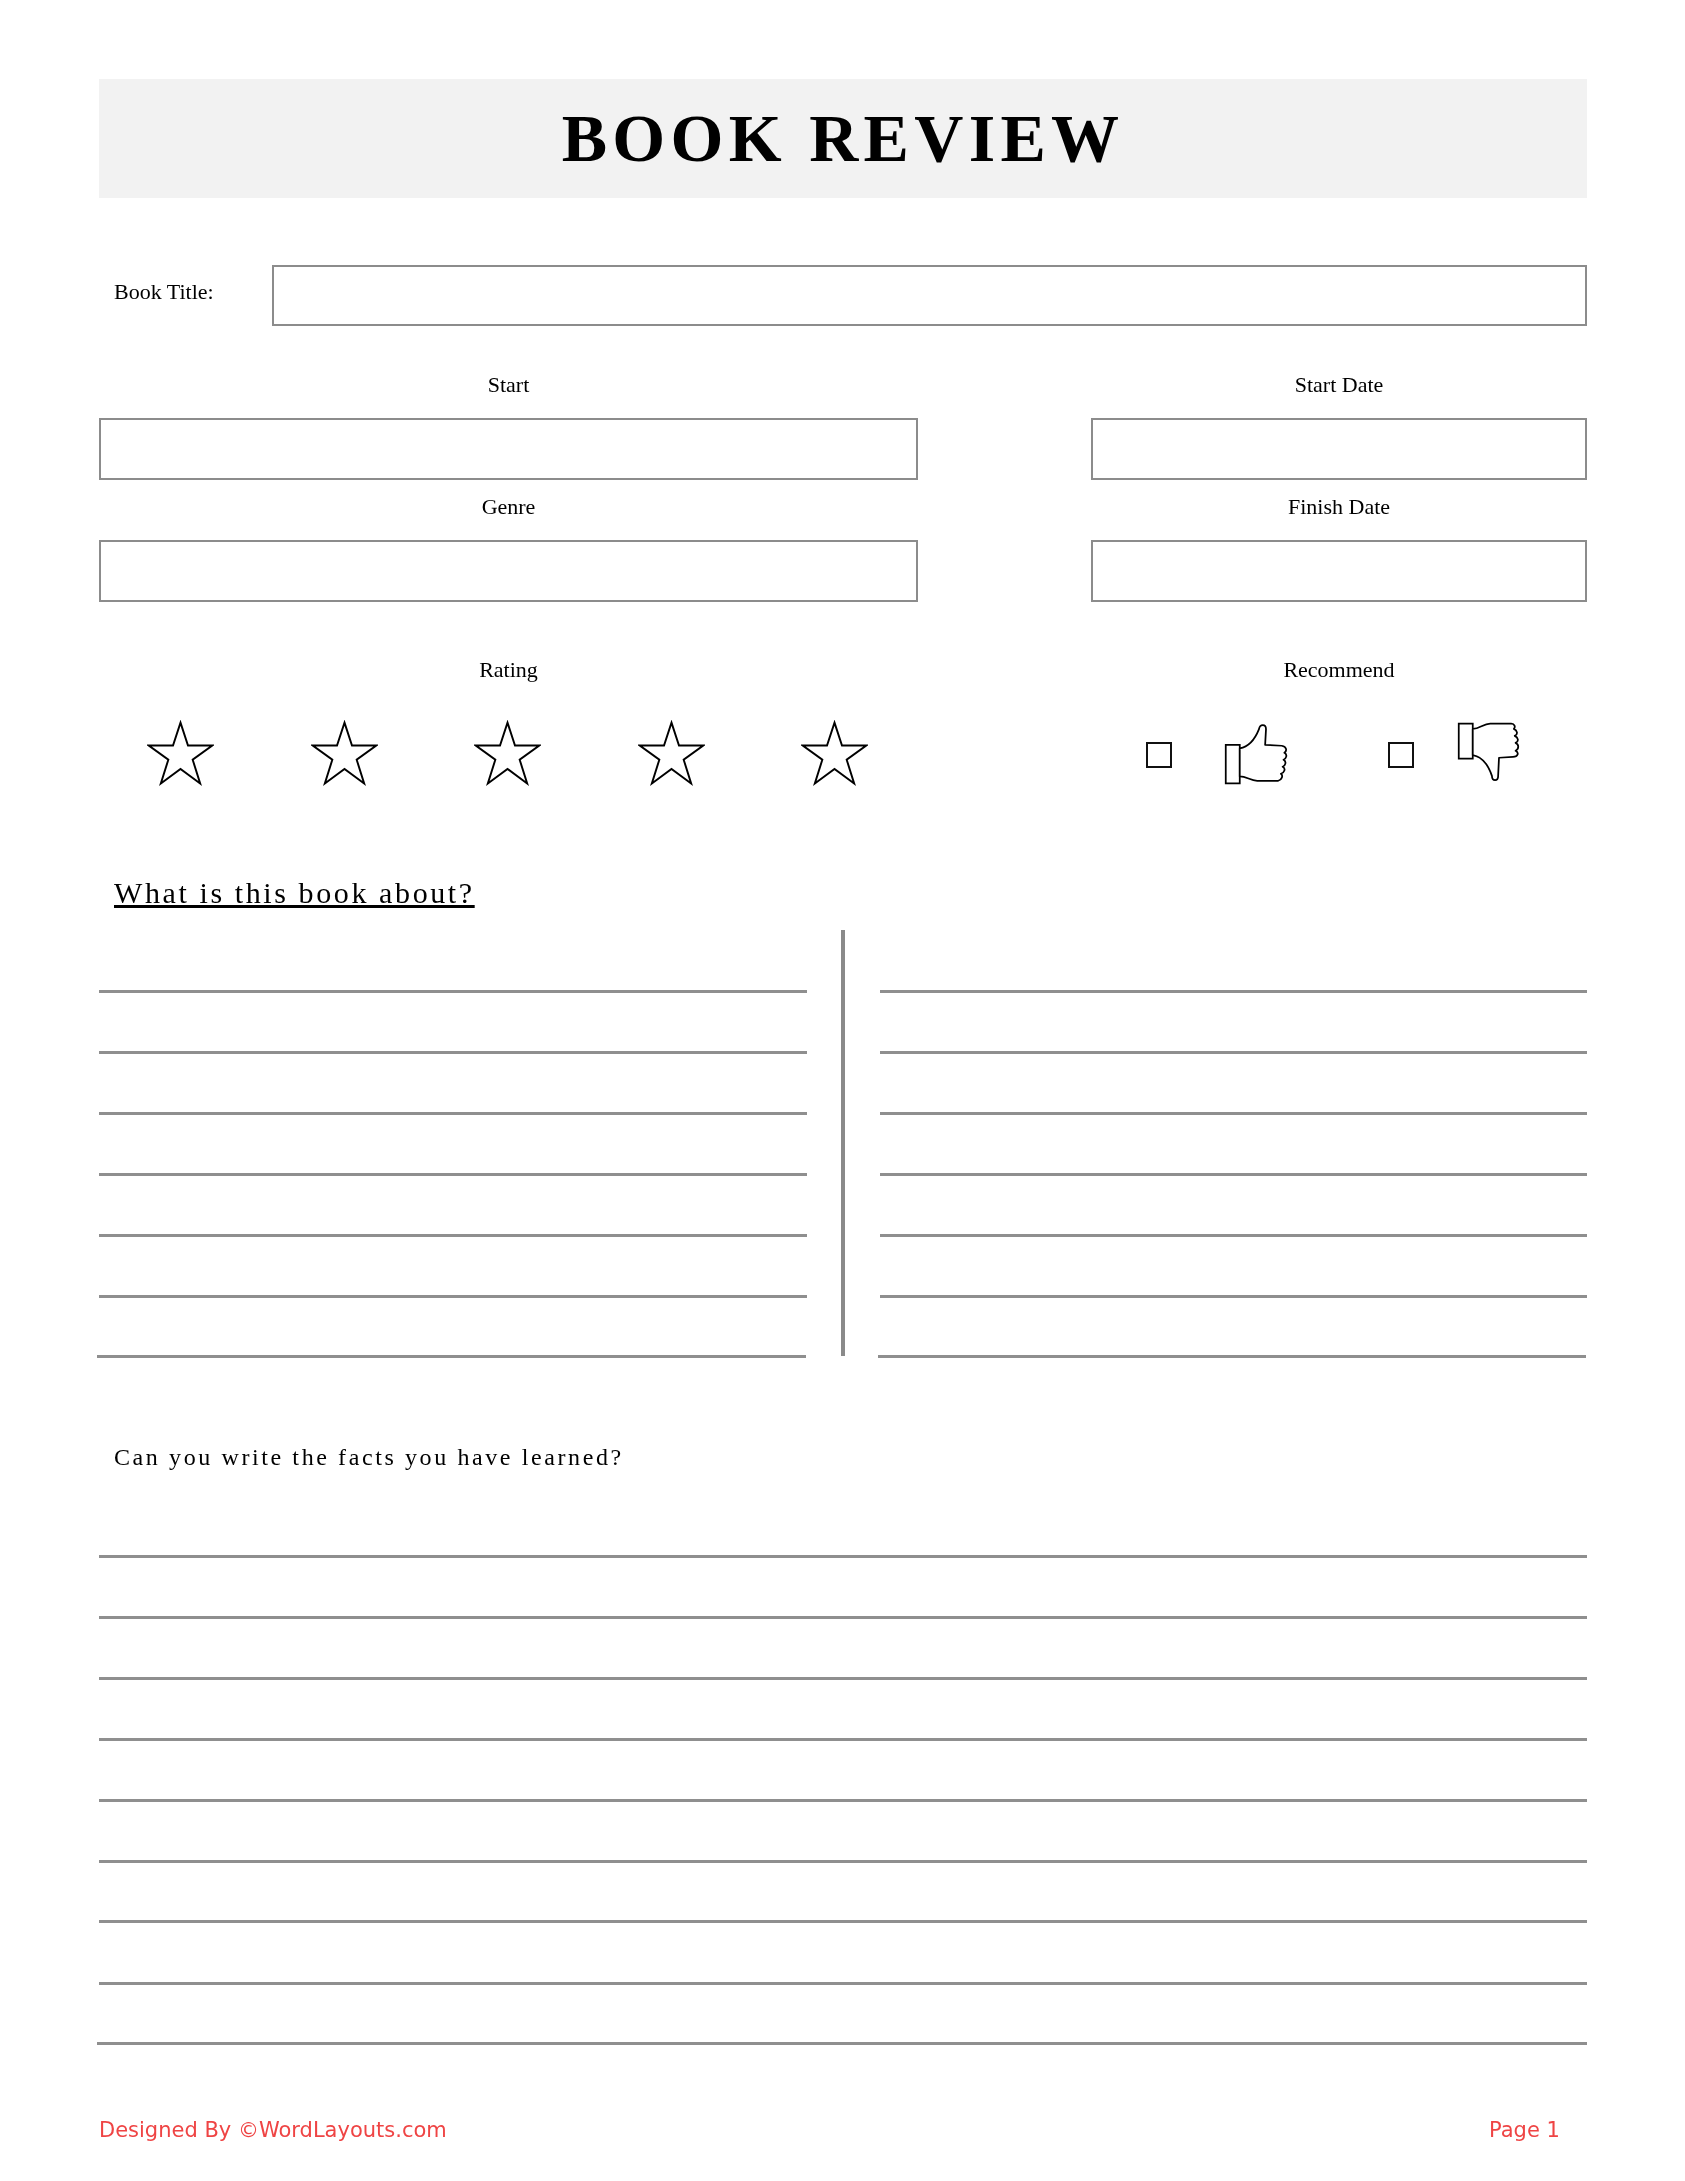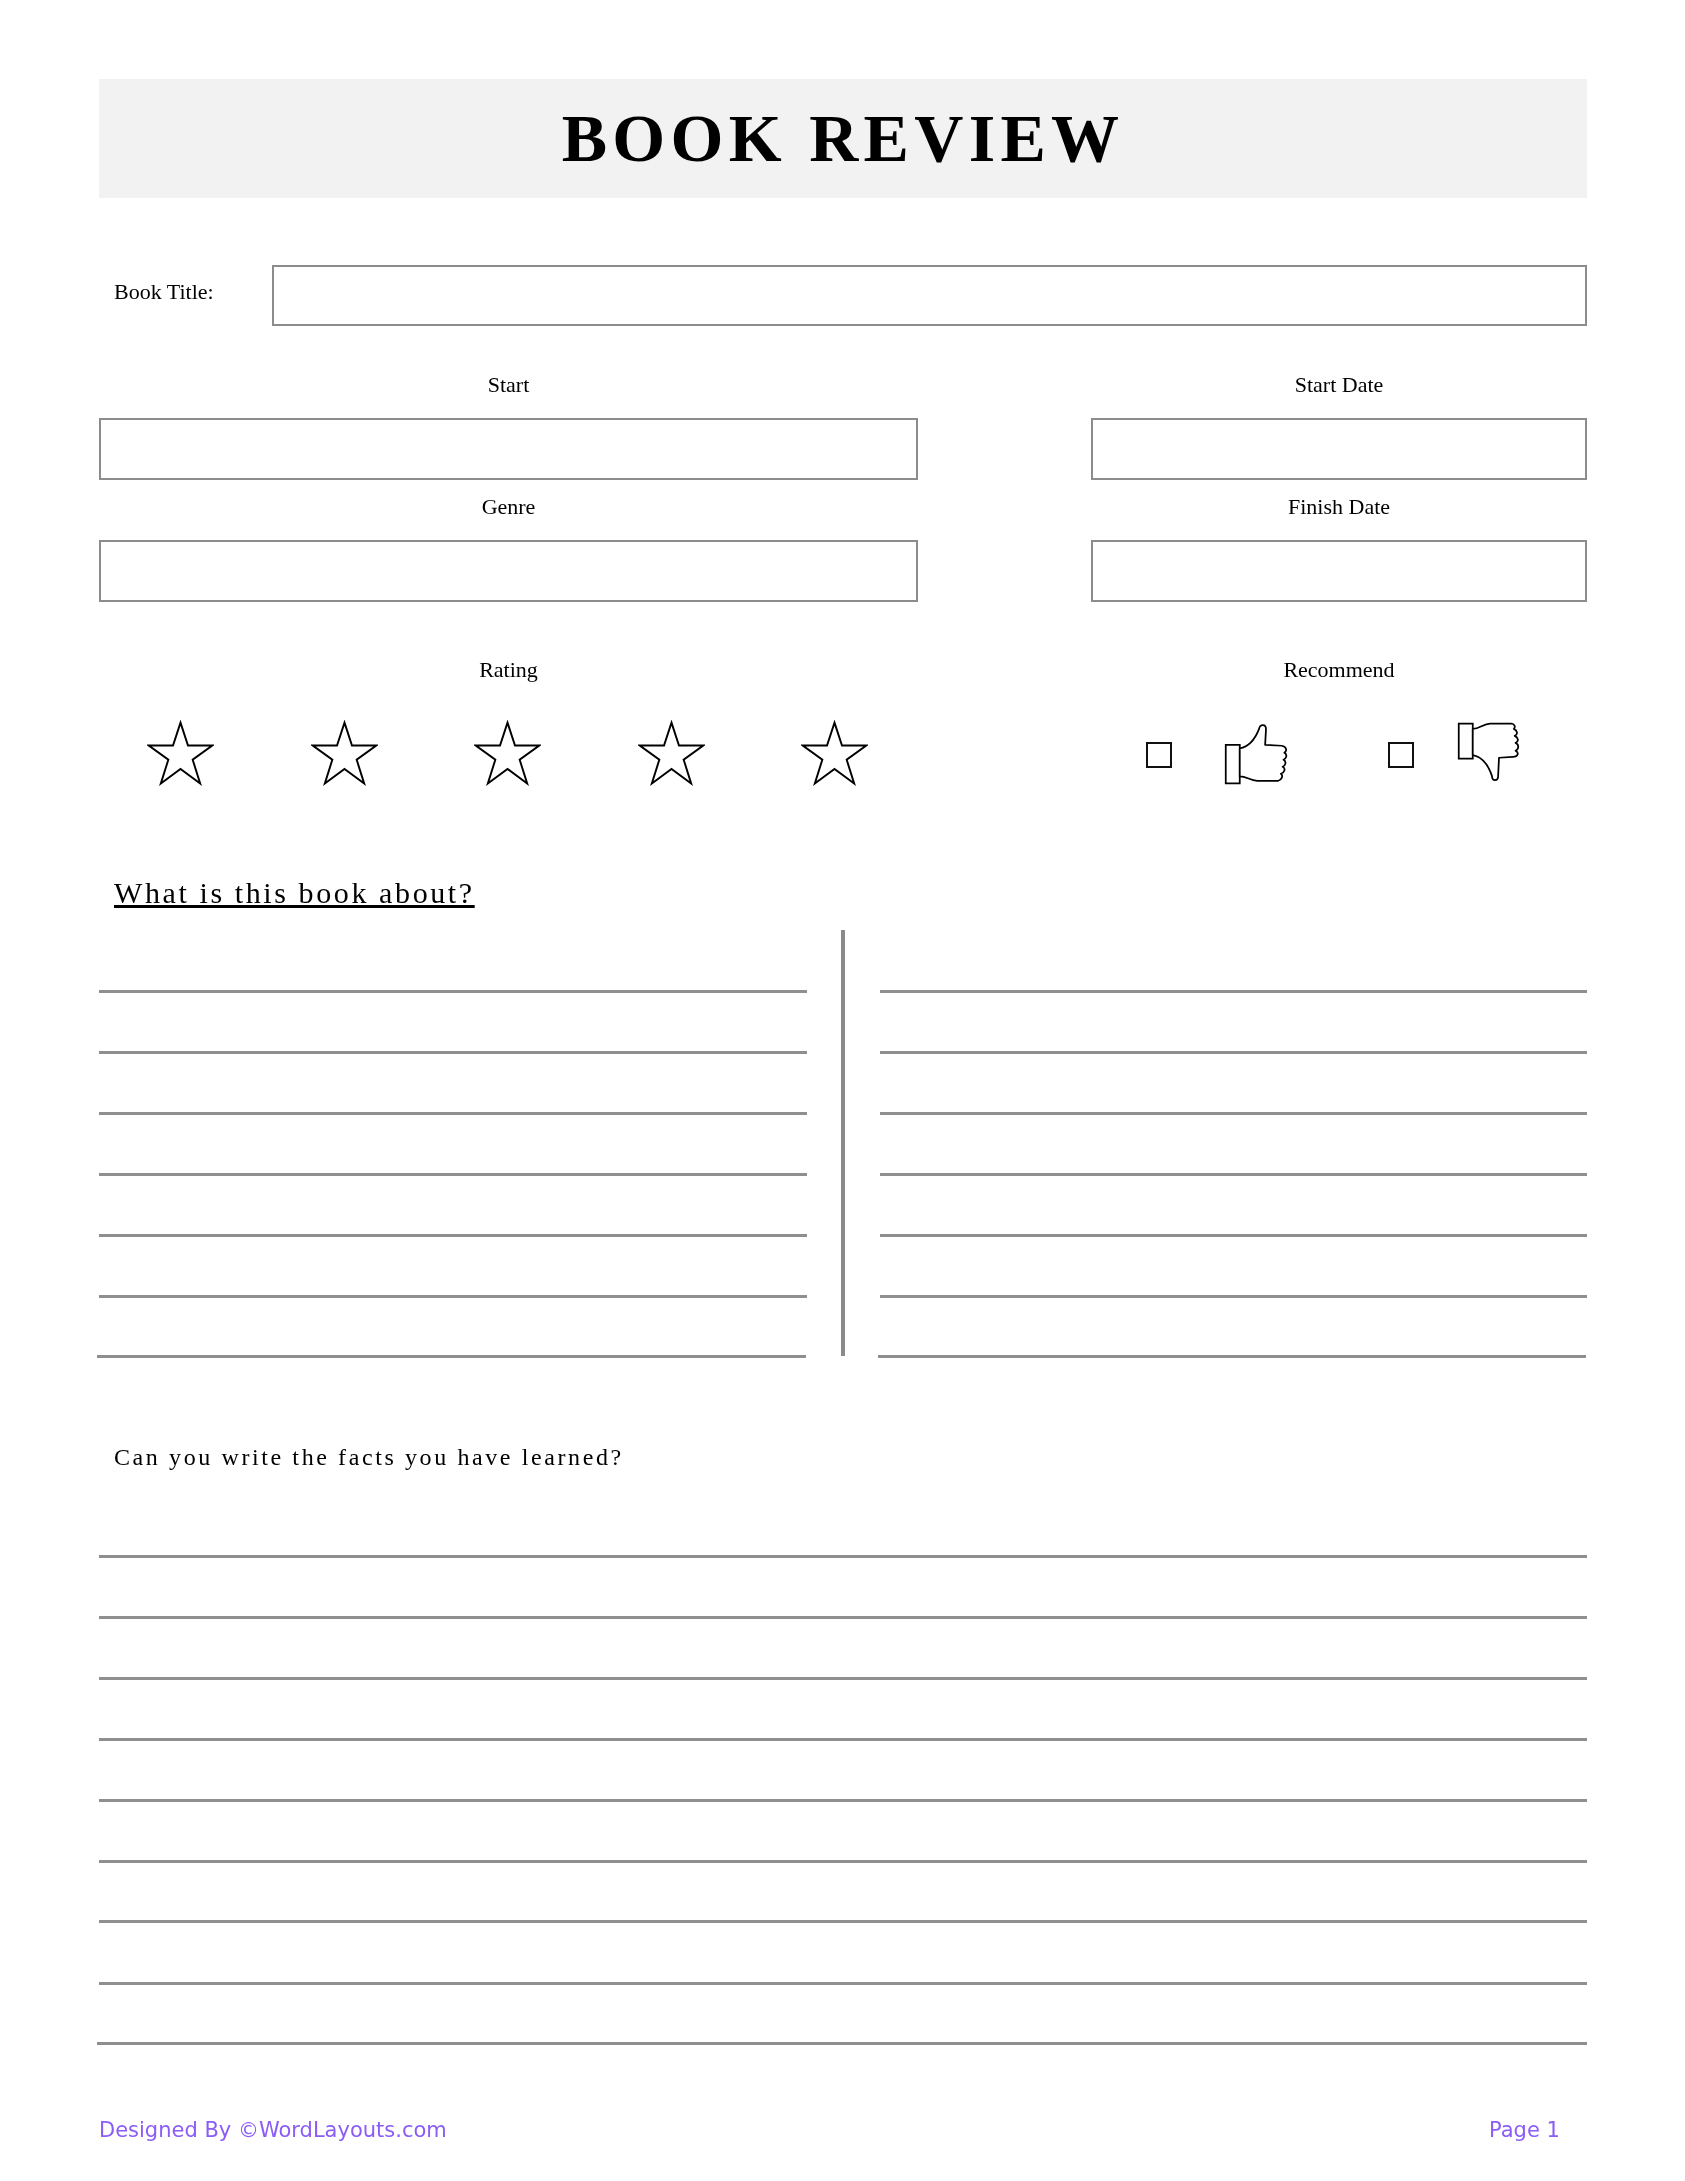--- a/index.html
+++ b/index.html
@@ -15,21 +15,21 @@
     .center-label { text-align: center; }
     .field { border: 2.6px solid #8c8c8c; box-sizing: border-box; background: #fff; }
     .field input { width: 100%; height: 100%; border: 0; outline: none; background: transparent;
                    font-family: "Liberation Serif", serif; font-size: 26px; padding: 0 14px; box-sizing: border-box; }
     .star { width: 67px; height: 67px; cursor: pointer; }
     .checkbox { width: 25.5px; height: 25.5px; border: 2.6px solid #111; box-sizing: border-box; background: #fff; cursor: pointer; }
     .thumb { cursor: pointer; }
     .question { font-size: 30px; letter-spacing: 2.6px; line-height: 35px; }
     .rule { height: 2.6px; background: #8f8f8f; }
     .divider { width: 3.5px; background: #8a8a8a; }
-    .footer { font-family: "DejaVu Sans", "Liberation Sans", sans-serif; font-size: 21px; color: #8b5cf6; }
+    .footer { font-family: "DejaVu Sans", "Liberation Sans", sans-serif; font-size: 21px; color: #ef4444; }
   </style>
 </head>
 <body>
 
 <div class="abs banner">
   <div class="banner-title">BOOK REVIEW</div>
 </div>
 
 <div class="abs label" style="left:114px; top:279px;">Book Title:</div>
 <div class="abs field" style="left:272px; top:265px; width:1315px; height:61px;">

